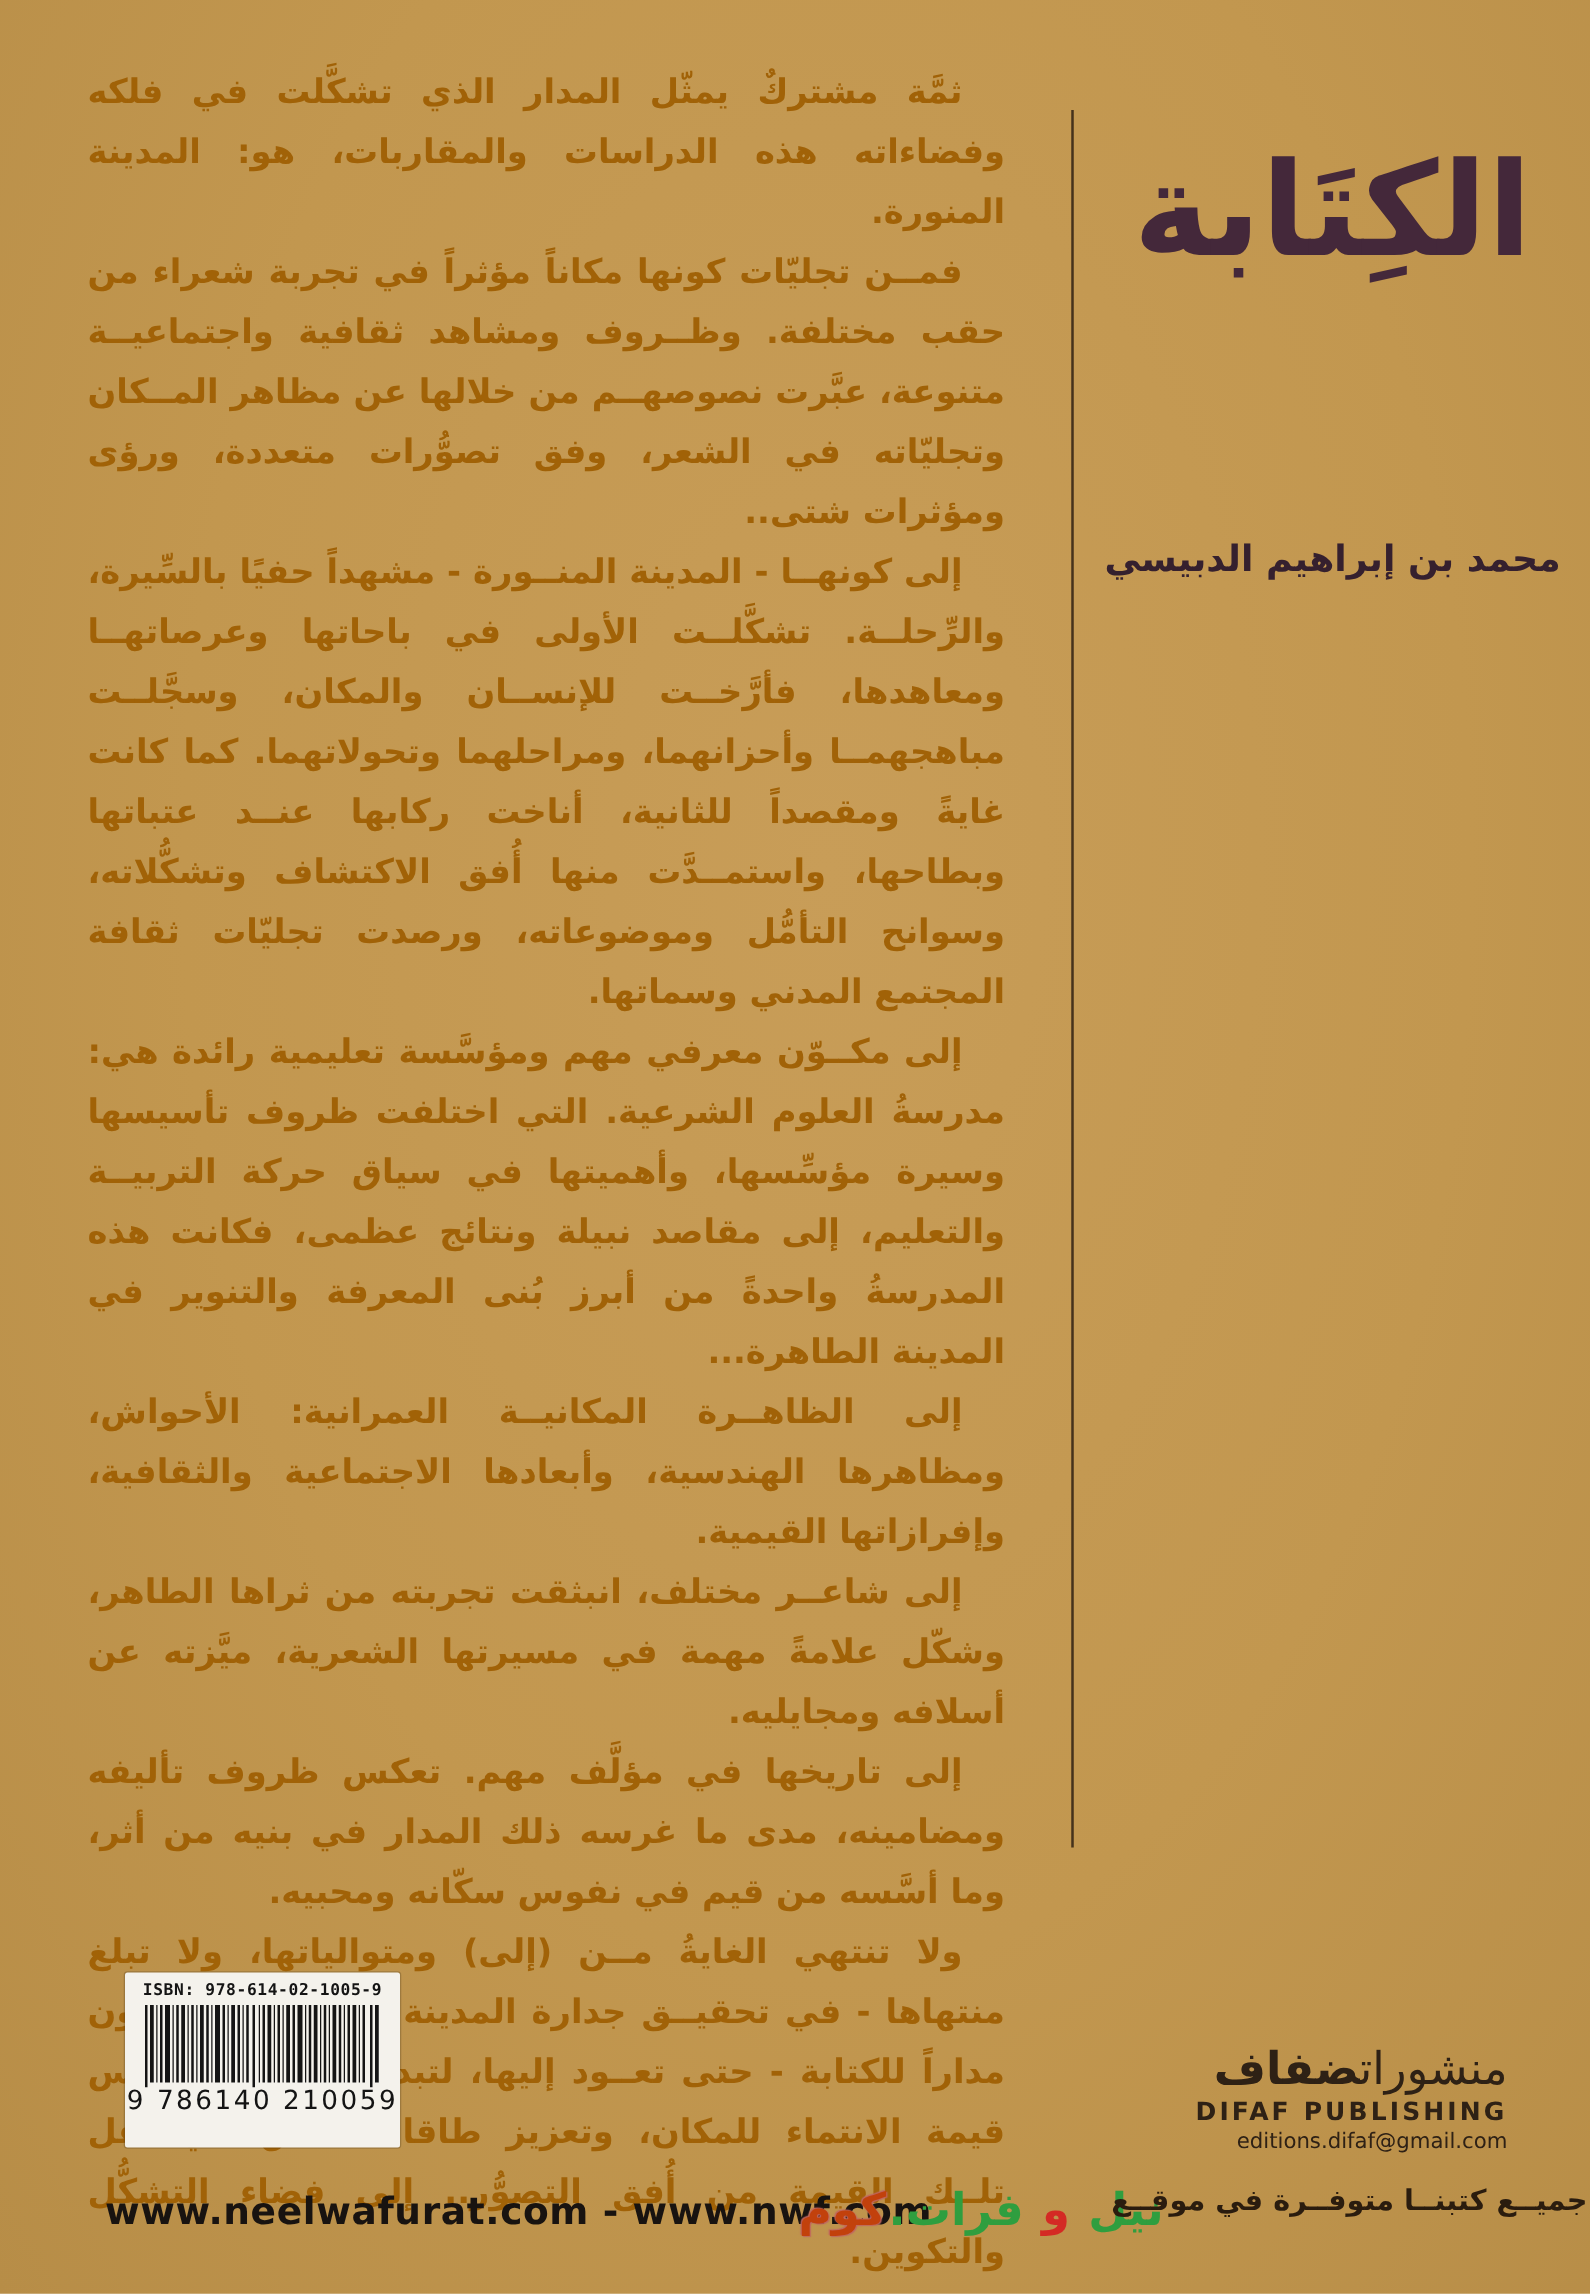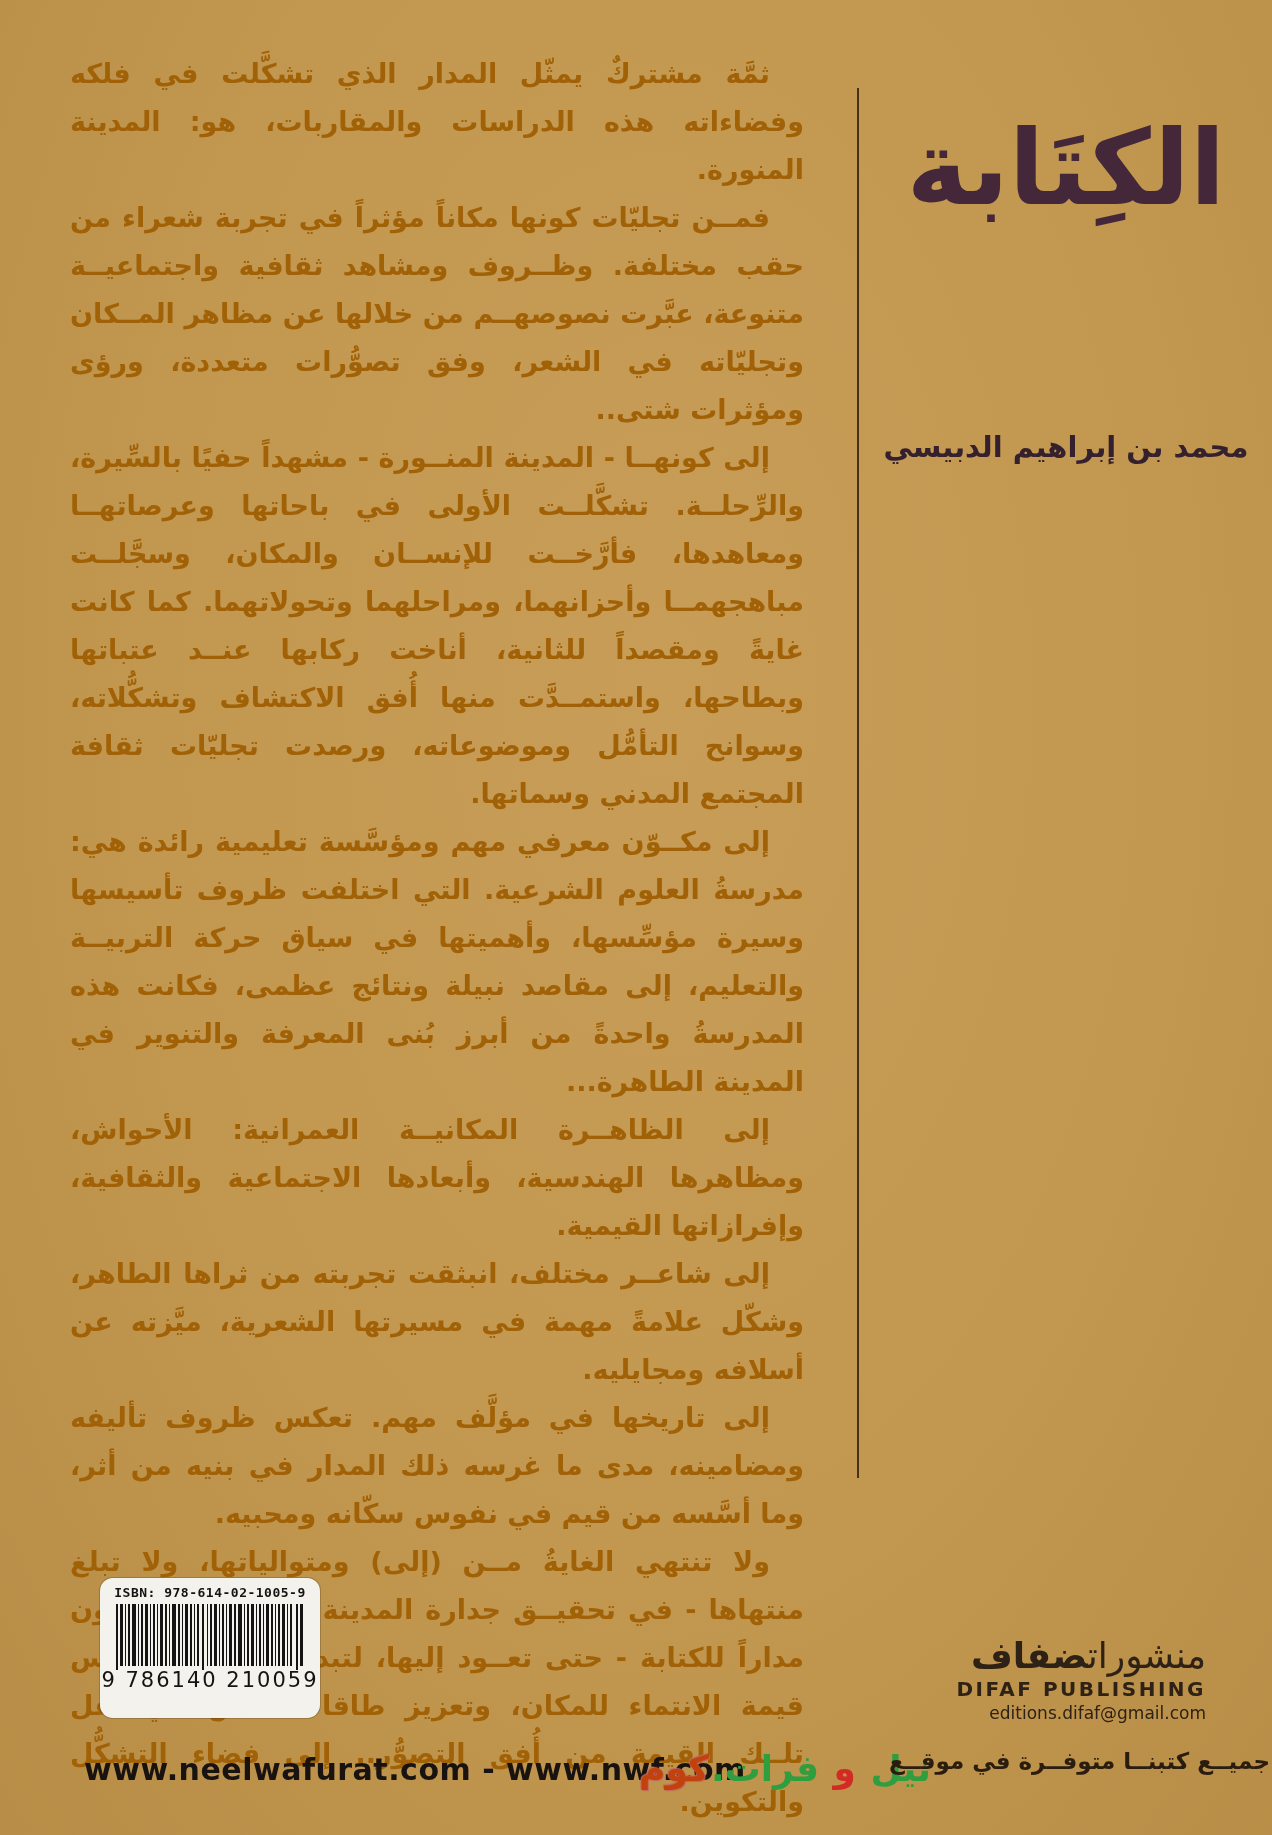--- a/index.html
+++ b/index.html
@@ -32,21 +32,21 @@
   .title-l1 { font-size:118px; font-weight:bold; line-height:170px; letter-spacing:2px; }
   .title-l2 { font-size:104px; font-weight:bold; line-height:180px; }
   .author {
     position:absolute; left:862px; top:430px; width:408px;
     direction:rtl; text-align:center;
     font-size:29px; font-weight:bold; color:#35202e;
   }
   
   .barcode-box {
     position:absolute; left:100px; top:1578px; width:220px; height:140px;
-    background:#f4f2ec; border-radius:13px;
+    background:#f4f2ec; border-radius:2px;
     box-shadow:0 0 0 1px rgba(60,45,20,.25);
     text-align:center; padding-top:7px;
   }
   .isbn-label {
     font-family:"DejaVu Sans Mono", monospace;
     font-size:13px; font-weight:bold; color:#141414; letter-spacing:.5px;
     white-space:nowrap;
   }
   .bars { display:block; margin:4px auto 0 auto; }
   .barcode-number {

